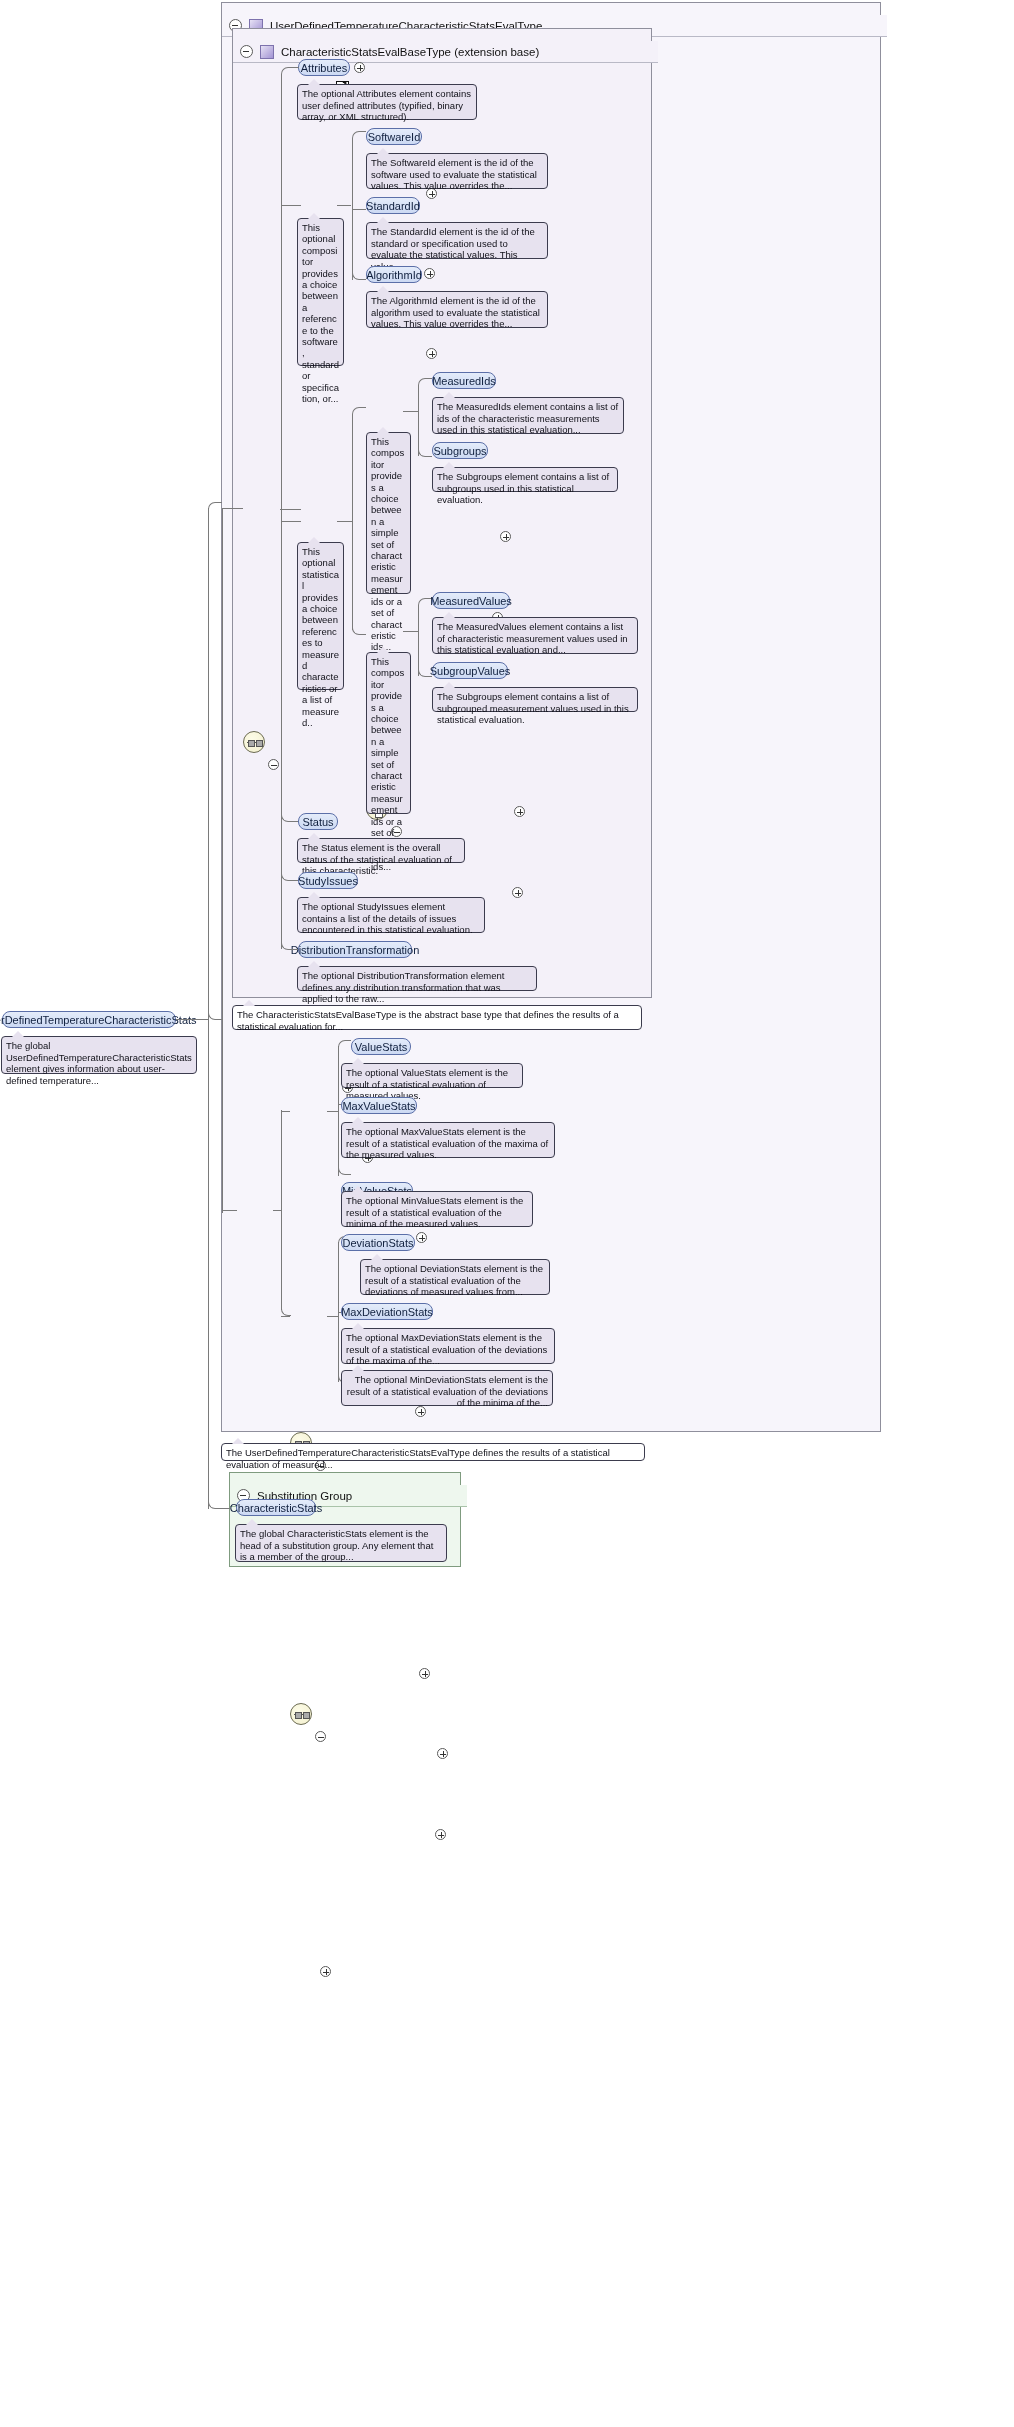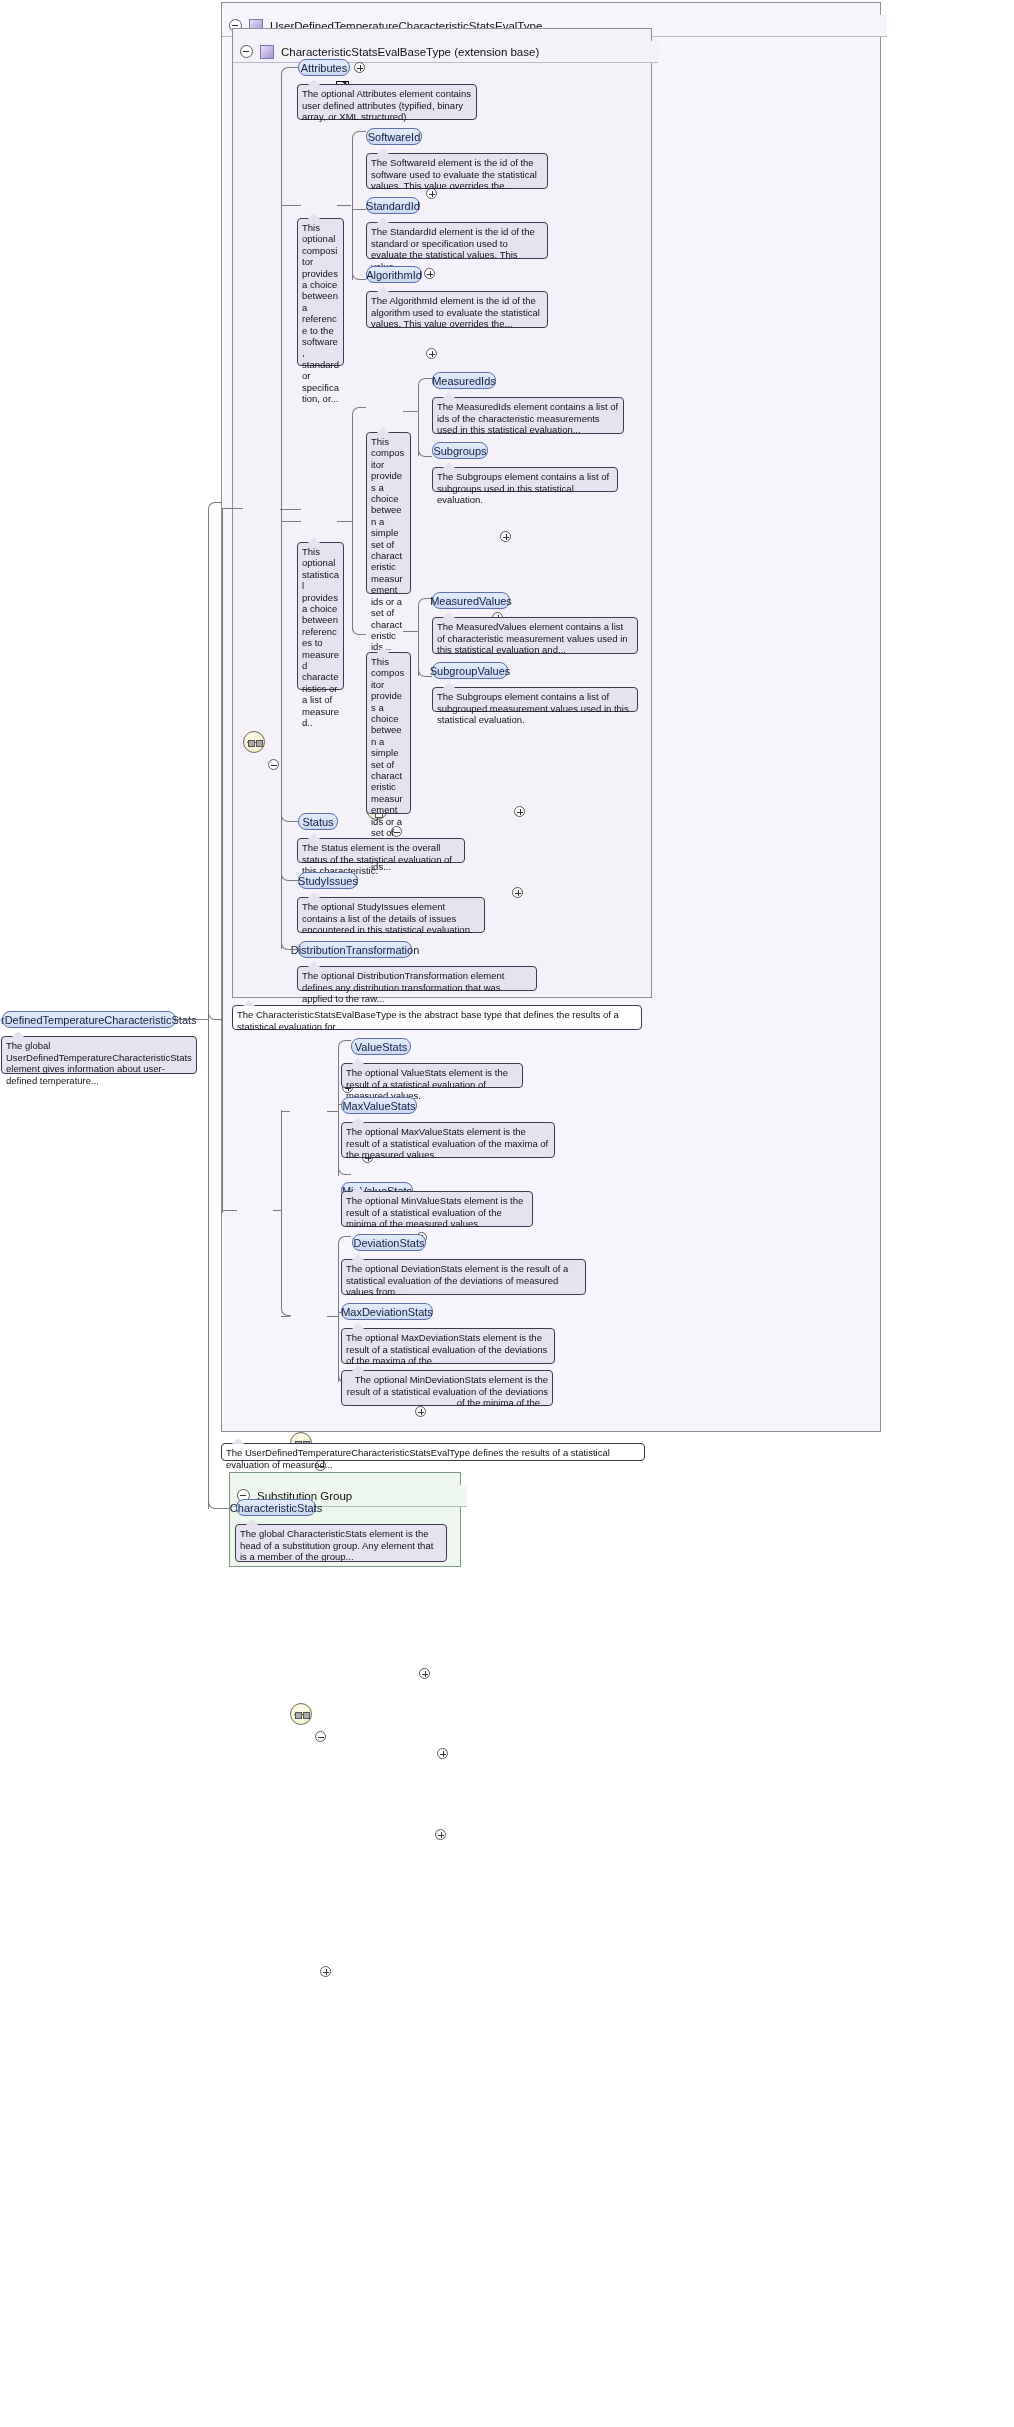--- a/index.html
+++ b/index.html
@@ -354,25 +354,25 @@
 <div class="abs minus-sm" style="left:315px;top:1311px;"></div>
 <div class="abs hline" style="left:281px;top:1316px;width:9px;"></div>
 <div class="abs elbow bl" style="left:281px;top:1304px;width:10px;height:12px;"></div>
 
 <div class="abs vline" style="left:338px;top:1242px;height:140px;"></div>
 <div class="abs hline" style="left:327px;top:1316px;width:12px;"></div>
 <div class="abs elbow tl" style="left:338px;top:1236px;width:13px;height:12px;"></div>
 <div class="abs elbow bl" style="left:338px;top:1371px;width:13px;height:12px;"></div>
 <div class="abs hline" style="left:338px;top:1312px;width:13px;"></div>
 
-<div class="abs node" style="left:341px;top:1234px;width:74px;margin-left:11px;">
+<div class="abs node" style="left:341px;top:1234px;width:74px;">
   <span>DeviationStats</span>
 </div>
 <div class="abs plus" style="left:419px;top:1237px;"></div>
-<div class="abs ann" style="left:341px;top:1259px;width:245px;height:36px;">
+<div class="abs ann" style="left:360px;top:1259px;width:190px;height:36px;">
   <span>The optional DeviationStats element is the result of a statistical evaluation of the deviations of measured values from...</span>
 </div>
 
 <div class="abs node" style="left:341px;top:1303px;width:92px;">
   <span>MaxDeviationStats</span>
 </div>
 <div class="abs plus" style="left:437px;top:1306px;"></div>
 <div class="abs ann" style="left:341px;top:1328px;width:214px;height:36px;">
   <span>The optional MaxDeviationStats element is the result of a statistical evaluation of the deviations of the maxima of the...</span>
 </div>

